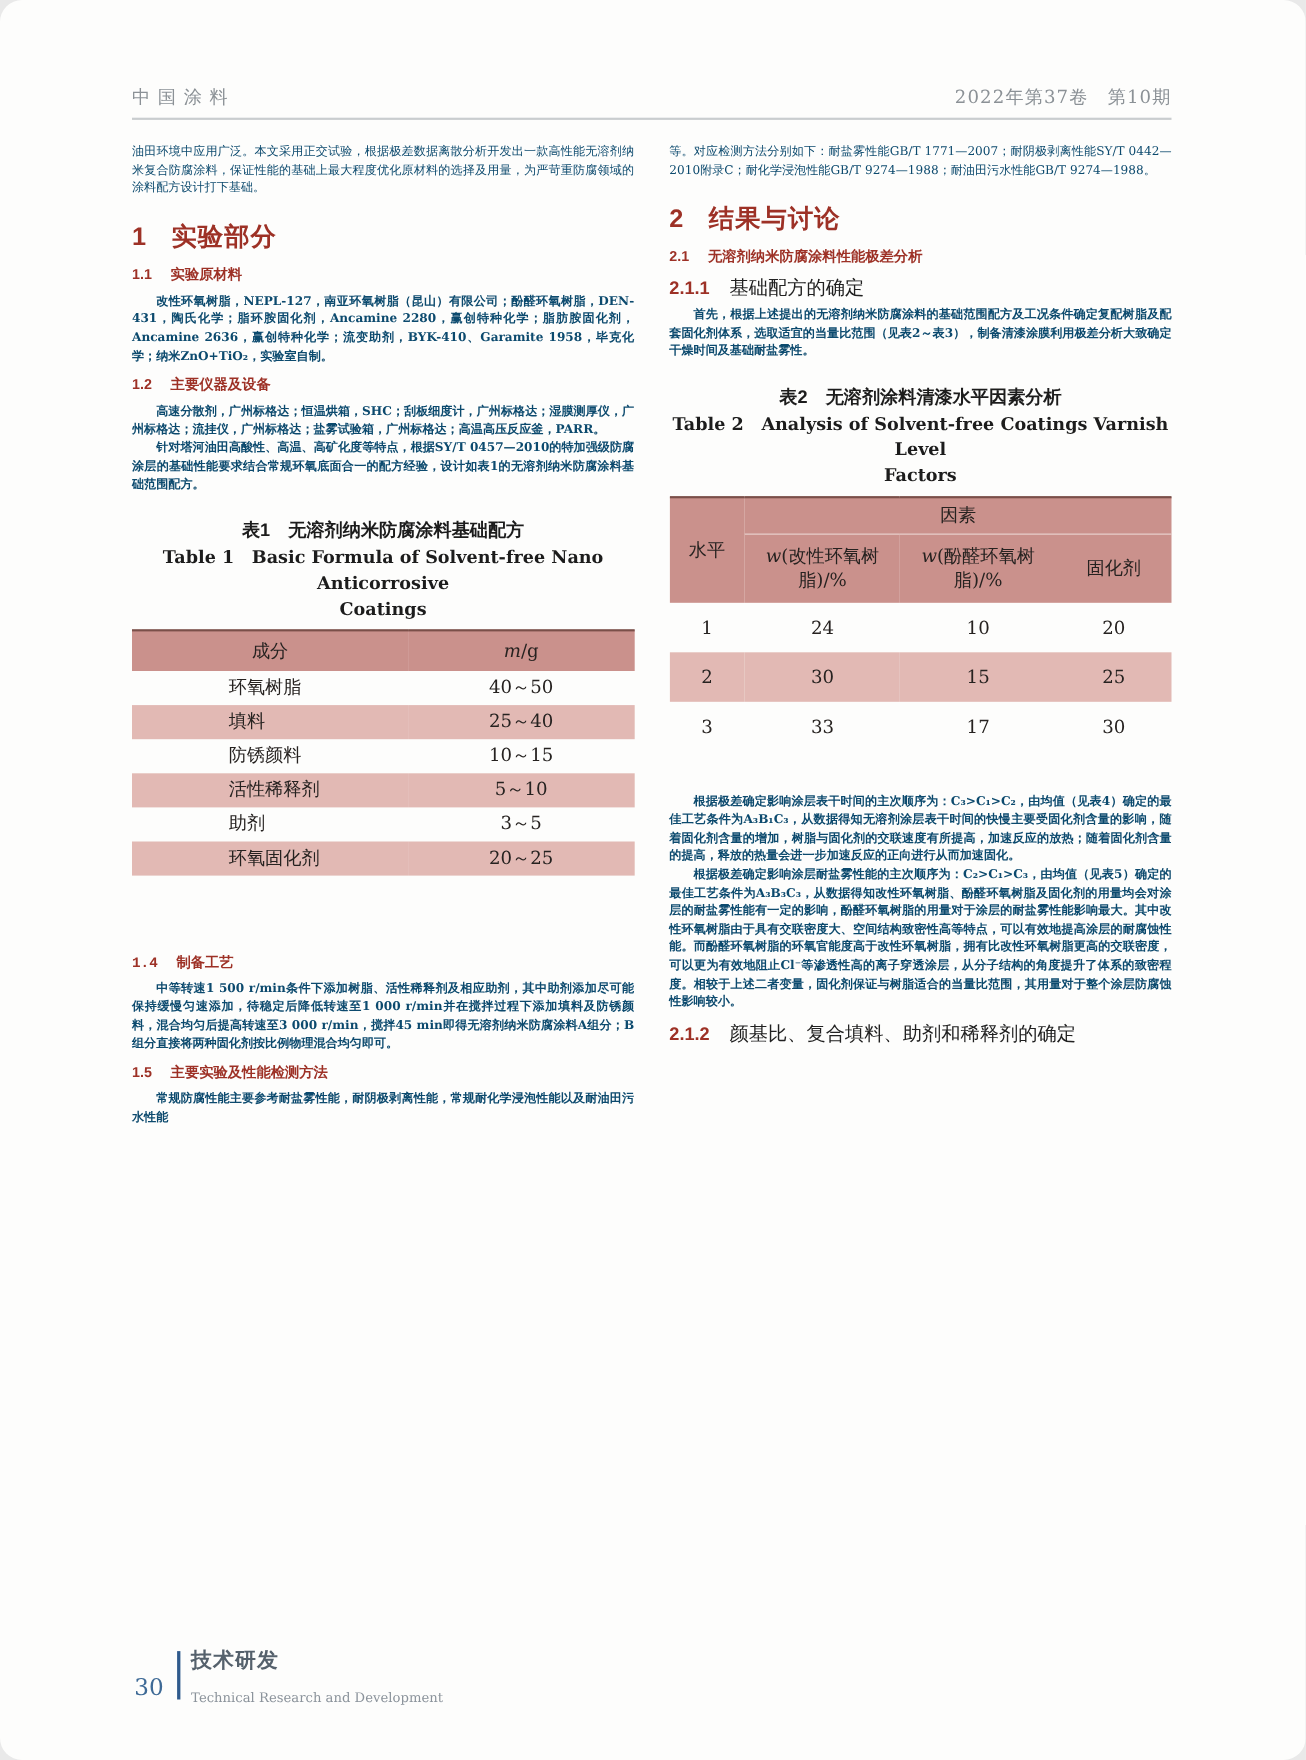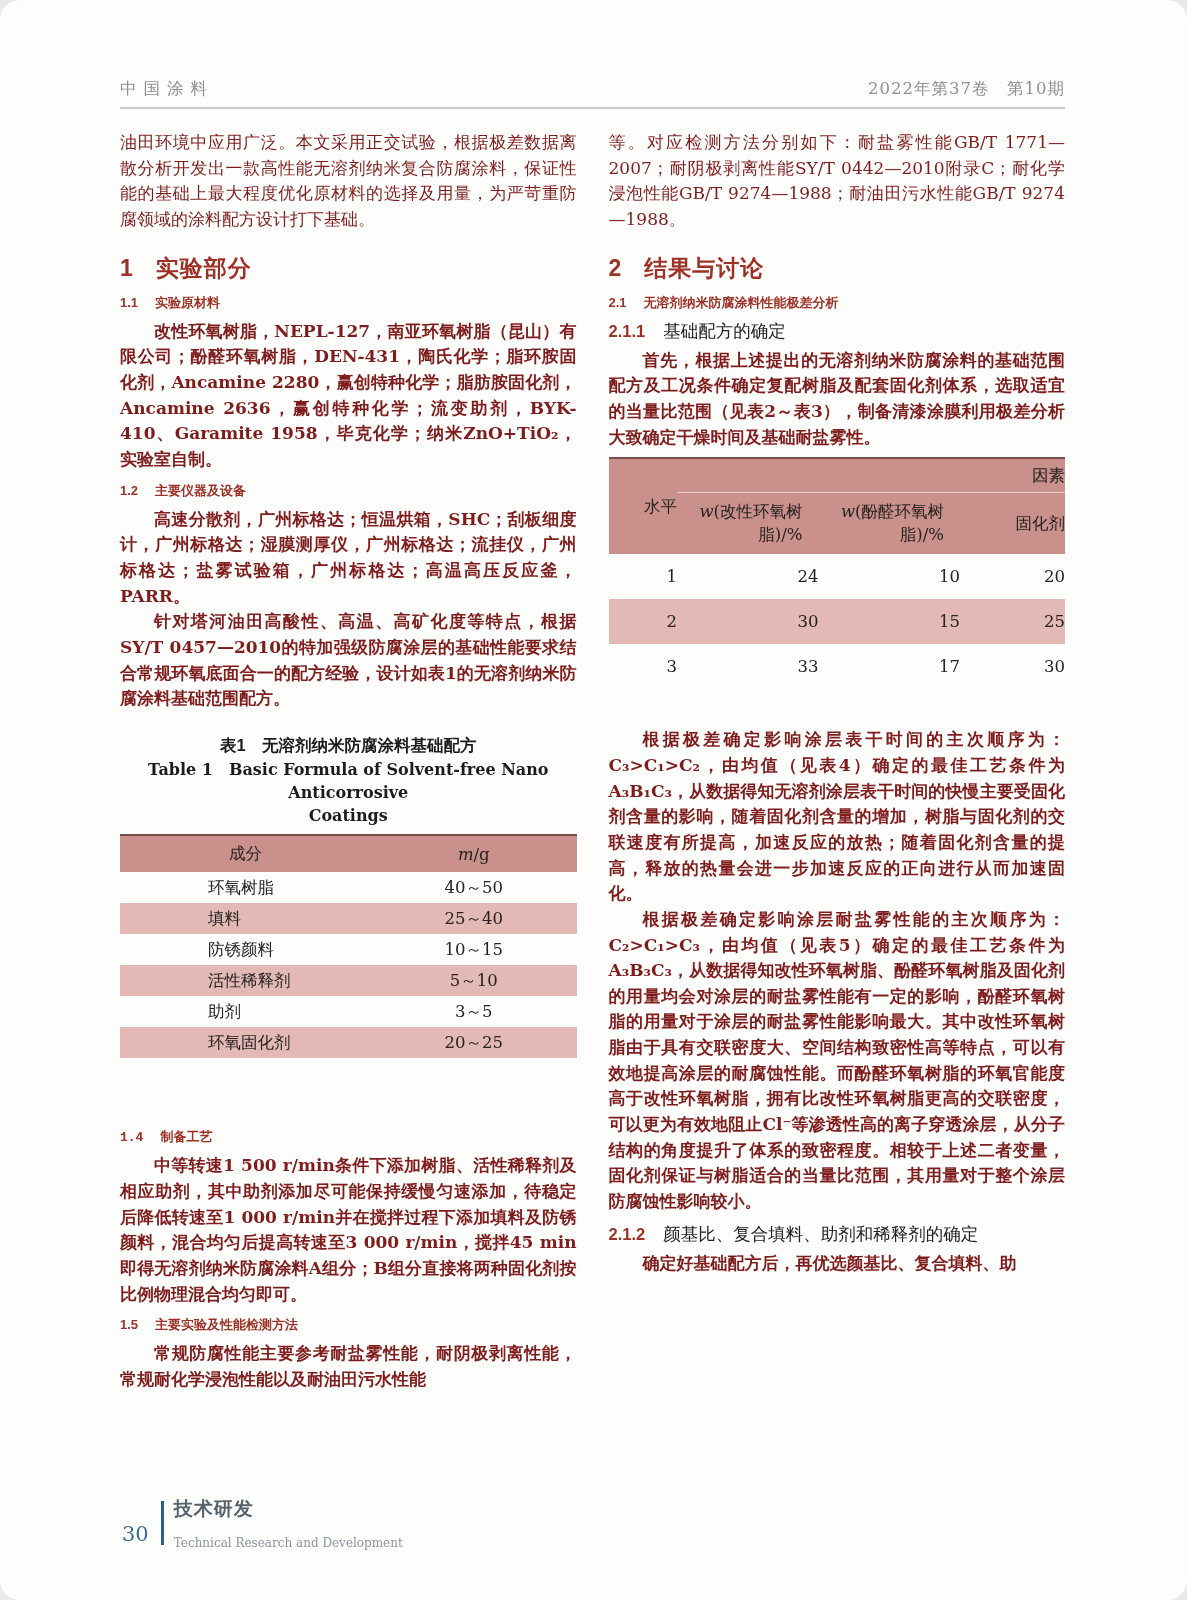--- a/index.html
+++ b/index.html
@@ -19,22 +19,22 @@
   .pg-header .journal { letter-spacing:7px; }
   .pg-header .issue { letter-spacing:1px; }
   
   .cols {
     position:absolute; top:130px; left:120px; right:122px;
     display:flex; gap:32px;
   }
   .col { flex:1 1 0; min-width:0; }
   
   p.body {
-    font-size:17px; line-height:1.51; text-align:justify;
-    color:#7f1d1d;
+    font-size:11px; line-height:1.51; text-align:justify;
+    color:#0c4a6e;
   }
   p.ind { text-indent:2em;font-weight:bold; }
   h1.sec {
     margin:20px 0 10px; color:#9d3126;
     font-family:"Liberation Sans", sans-serif; font-weight:bold;
     font-size:23px; letter-spacing:1px;
   }
   h1.sec .num { margin-right:22px; }
   h2.sub {
     margin:9px 0 7px; color:#9d3126;
@@ -65,21 +65,21 @@
   .hd { background:#ca918c; }
   .alt { background:#e2b9b4; }
   .ital { font-style:italic; }
   
   .t1 th { height:37px; text-align:center; vertical-align:middle; }
   .t1 td { height:31px; vertical-align:middle; }
   .t1 td.c1 { text-align:left; padding-left:88px; }
   .t1 td.c2, .t1 th.c2 { text-align:center; }
   .t1 th.c1 { width:55%; }
   
-  .t2 th, .t2 td { text-align:right; vertical-align:middle; }
+  .t2 th, .t2 td { text-align:center; vertical-align:middle; }
   .t2 th.lvl { width:15%; }
   .t2 th.wcol { width:31%; padding:4px 16px; line-height:1.35; }
   .t2 th.hard { width:23%; }
   .t2 tr.hrow1 th { height:34px; }
   .t2 th.factors { border-bottom:1px solid #e6cdc9; }
   .t2 tr.hrow2 th { height:62px; }
   .t2 td { height:45px; }
   .gap-before { margin-top:38px; }
   
   .pg-footer {
@@ -174,20 +174,25 @@
     <div class="col">
       <p class="body">等。对应检测方法分别如下：耐盐雾性能GB/T 1771—2007；耐阴极剥离性能SY/T 0442—2010附录C；耐化学浸泡性能GB/T 9274—1988；耐油田污水性能GB/T 9274—1988。</p>
 
       <h1 class="sec"><span class="num">2</span><span>结果与讨论</span></h1>
 
       <h2 class="sub"><span class="num">2.1</span><span>无溶剂纳米防腐涂料性能极差分析</span></h2>
 
       <h3 class="subsub"><span class="num">2.1.1</span><span>基础配方的确定</span></h3>
       <p class="body ind">首先，根据上述提出的无溶剂纳米防腐涂料的基础范围配方及工况条件确定复配树脂及配套固化剂体系，选取适宜的当量比范围（见表2～表3），制备清漆涂膜利用极差分析大致确定干燥时间及基础耐盐雾性。</p>
 
+      <div class="tbl-caption">
+        <div class="cap-zh">表2　无溶剂涂料清漆水平因素分析</div>
+        <div class="cap-en">Table 2　Analysis of Solvent-free Coatings Varnish Level</div>
+        <div class="cap-en">Factors</div>
+      </div>
       <table class="data t2">
         <thead>
           <tr class="hd hrow1">
             <th class="lvl" rowspan="2">水平</th>
             <th class="factors" colspan="3">因素</th>
           </tr>
           <tr class="hd hrow2">
             <th class="wcol"><span class="ital">w</span><span>(改性环氧树脂)/%</span></th>
             <th class="wcol"><span class="ital">w</span><span>(酚醛环氧树脂)/%</span></th>
             <th class="hard">固化剂</th>
@@ -212,21 +217,20 @@
               <td>17</td>
               <td>30</td>
             </tr>
         </tbody>
       </table>
 
       <p class="body ind gap-before">根据极差确定影响涂层表干时间的主次顺序为：C₃&gt;C₁&gt;C₂，由均值（见表4）确定的最佳工艺条件为A₃B₁C₃，从数据得知无溶剂涂层表干时间的快慢主要受固化剂含量的影响，随着固化剂含量的增加，树脂与固化剂的交联速度有所提高，加速反应的放热；随着固化剂含量的提高，释放的热量会进一步加速反应的正向进行从而加速固化。</p>
       <p class="body ind">根据极差确定影响涂层耐盐雾性能的主次顺序为：C₂&gt;C₁&gt;C₃，由均值（见表5）确定的最佳工艺条件为A₃B₃C₃，从数据得知改性环氧树脂、酚醛环氧树脂及固化剂的用量均会对涂层的耐盐雾性能有一定的影响，酚醛环氧树脂的用量对于涂层的耐盐雾性能影响最大。其中改性环氧树脂由于具有交联密度大、空间结构致密性高等特点，可以有效地提高涂层的耐腐蚀性能。而酚醛环氧树脂的环氧官能度高于改性环氧树脂，拥有比改性环氧树脂更高的交联密度，可以更为有效地阻止Cl⁻等渗透性高的离子穿透涂层，从分子结构的角度提升了体系的致密程度。相较于上述二者变量，固化剂保证与树脂适合的当量比范围，其用量对于整个涂层防腐蚀性影响较小。</p>
 
       <h3 class="subsub"><span class="num">2.1.2</span><span>颜基比、复合填料、助剂和稀释剂的确定</span></h3>
-      <p class="body ind">确定好基础配方后，再优选颜基比、复合填料、助</p>
     </div>
   </div>
 
   <div class="pg-footer">
     <span class="pgnum">30</span>
     <span class="vbar"></span>
     <div class="sec-block">
       <div class="sec-zh">技术研发</div>
       <div class="sec-en">Technical Research and Development</div>
     </div>

